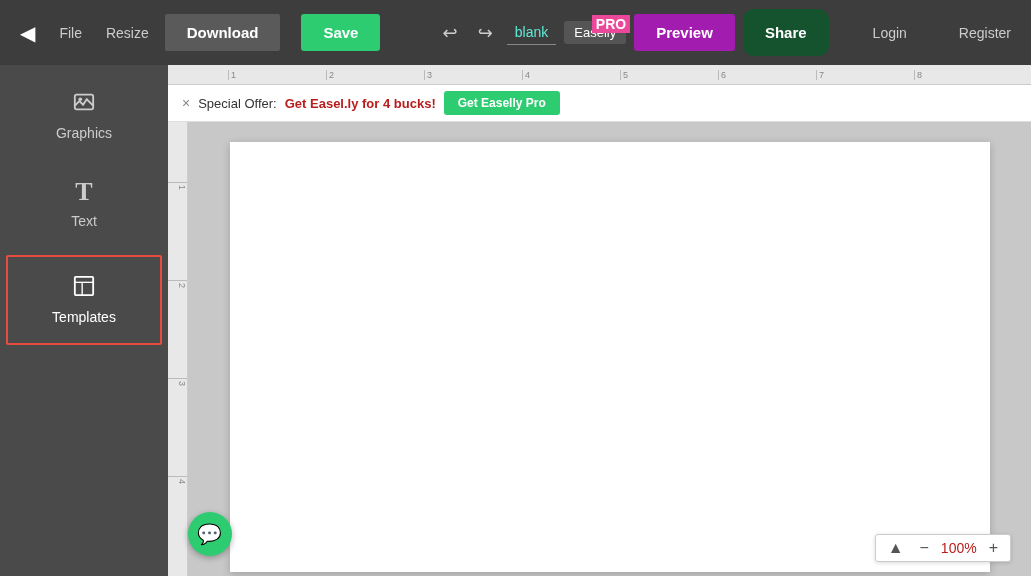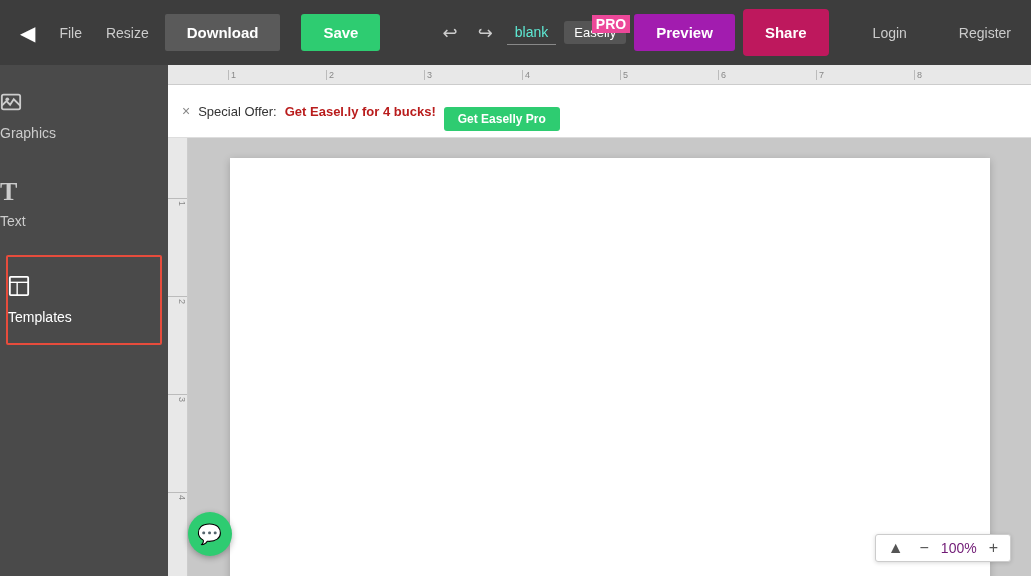--- a/index.html
+++ b/index.html
@@ -90,28 +90,28 @@
       background: #a21caf;
       color: #fff;
       border: none;
       padding: 10px 22px;
       font-size: 15px;
       font-weight: bold;
       cursor: pointer;
       border-radius: 3px;
     }
     .btn-share {
-      background: #be185d;
+      background: #14532d;
       color: #fff;
       border: none;
       padding: 15px 22px;
       font-size: 15px;
       font-weight: bold;
       cursor: pointer;
-      border-radius: 4px;
+      border-radius: 11px;
     }
     .toolbar-login, .toolbar-register {
       color: #ccc;
       font-size: 14px;
       cursor: pointer;
       padding: 4px 8px;
       background: none;
       border: none;
       margin-left: 28px;
     }
@@ -130,21 +130,21 @@
       flex-direction: column;
       align-items: center;
       padding: 8px 0;
       gap: 0;
       overflow-y: auto;
     }
     .sidebar-item {
       width: 100%;
       display: flex;
       flex-direction: column;
-      align-items: flex-start;
+      align-items: center;
       padding: 18px 0;
       cursor: pointer;
       color: #ccc;
       font-size: 14px;
       gap: 6px;
     }
     .sidebar-item.active {
       border: 2px solid #e74c3c;
       color: #fff;
       margin: 8px 6px;
@@ -215,21 +215,20 @@
     }
     .offer-btn {
       background: #2ecc71;
       color: #fff;
       border: none;
       padding: 5px 14px;
       border-radius: 3px;
       cursor: pointer;
       font-size: 12px;
       font-weight: bold;
-      margin-top: 16px;
     }
 
     
     .canvas-scroll {
       flex: 1;
       display: flex;
       overflow: auto;
       position: relative;
     }
 
@@ -291,21 +290,21 @@
     .zoom-btn {
       background: none;
       border: none;
       cursor: pointer;
       font-size: 16px;
       color: #555;
       padding: 0 4px;
     }
     .zoom-value {
       font-size: 14px;
-      color: #701a75;
+      color: #b91c1c;
     }
 
     
     .chat-bubble {
       position: absolute;
       bottom: 20px;
       left: 20px;
       width: 44px;
       height: 44px;
       background: #2ecc71;

